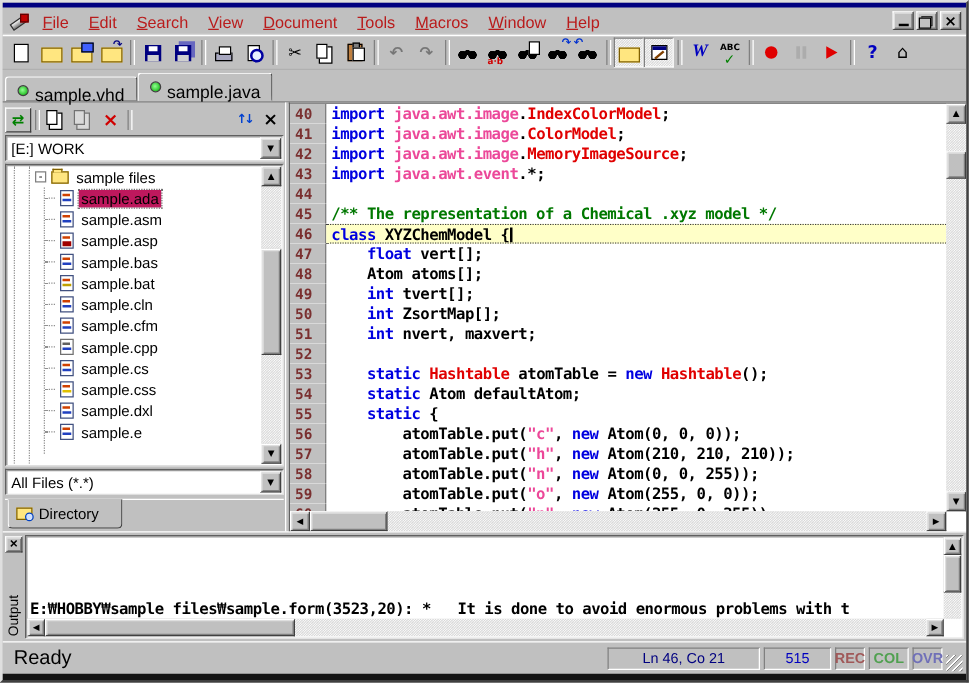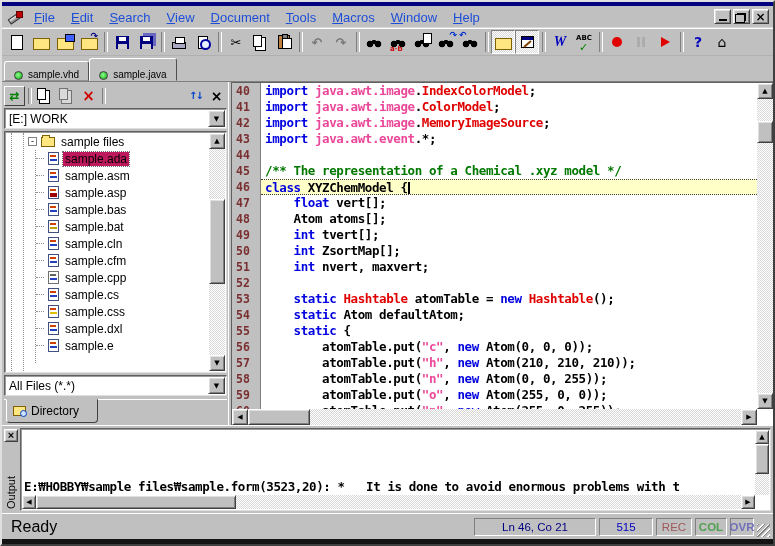--- a/index.html
+++ b/index.html
@@ -10,21 +10,21 @@
   .br{background:#c0c0c0;border:1px solid;border-color:#ffffff #404040 #404040 #ffffff;box-shadow:inset 1px 1px 0 #dfdfdf,inset -1px -1px 0 #808080}
   .field{background:#fff;border:1px solid;border-color:#606060 #dfdfdf #dfdfdf #606060;box-shadow:inset 1px 1px 0 #9a9a9a}
   .checker{background-color:#d8d8d8;background-image:linear-gradient(45deg,#fff 25%,transparent 25%,transparent 75%,#fff 75%),linear-gradient(45deg,#fff 25%,transparent 25%,transparent 75%,#fff 75%);background-size:2px 2px;background-position:0 0,1px 1px}
   
   .titleline{height:4px;background:#000080;flex:0 0 auto}
   .menubar{height:22px;display:flex;align-items:center;padding:0 2px;flex:0 0 auto;border-bottom:1px solid #d8d8d8}
   .docicon{width:18px;height:16px;position:relative;margin:0 2px}
   .docicon::before{content:"";position:absolute;left:2px;top:6px;width:13px;height:4px;background:linear-gradient(#f4f4f4,#7a7a7a);border:1px solid #303030;transform:rotate(-35deg)}
   .docicon::after{content:"";position:absolute;right:1px;top:2px;width:5px;height:5px;background:#c00000;border:1px solid #600000}
   .menus{display:flex}
-  .menu-item{display:inline-block;padding:3px 8px 2px;font-size:13px;color:#1d4ed8}
+  .menu-item{display:inline-block;padding:3px 8px 2px;font-size:13px;color:#b91c1c}
   .menu-item::first-letter{text-decoration:underline}
   .winbtns{margin-left:auto;display:flex;gap:2px;padding-right:2px}
   .winbtn{width:17px;height:15px;display:flex;align-items:center;justify-content:center;padding:0;position:relative;cursor:default}
   .glyph-min{width:8px;height:2px;background:#000;margin-top:7px;display:block}
   .glyph-restore{width:9px;height:8px;border:1px solid #000;position:relative;background:#c0c0c0;display:block}
   .glyph-restore::before{content:"";position:absolute;left:-3px;bottom:-3px;width:8px;height:7px;border:1px solid #000;background:#c0c0c0}
   .glyph-x{font-weight:bold;font-size:12px;line-height:10px;font-family:"DejaVu Sans",sans-serif}
   
   .toolbar{height:28px;display:flex;align-items:center;padding:0 3px;flex:0 0 auto;border-top:1px solid #fff;border-bottom:1px solid #b0b0b0}
   .tbtn{width:24px;height:24px;background:transparent;border:1px solid transparent;display:flex;align-items:center;justify-content:center;padding:0;position:relative}
@@ -68,21 +68,21 @@
   .ic-pause::before{content:"";width:3px;height:10px;background:#909090;box-shadow:5px 0 0 #909090;margin-right:5px}
   .ic-play::before{content:"";border-left:9px solid #e00000;border-top:5px solid transparent;border-bottom:5px solid transparent}
   .ic-helpic::before{content:"?";font-size:14px;font-weight:bold;color:#0000c0}
   .ic-home::before{content:"⌂";font-size:14px;color:#000}
   .ic-sync::before{content:"⇄";font-size:12px;font-weight:bold;color:#008000}
   .ic-delx::before{content:"×";font-size:15px;font-weight:bold;color:#d00000}
   .ic-refresh::before{content:"↑↓";font-size:10px;font-weight:bold;letter-spacing:-2px;color:#0040d0}
   .ic-closex::before{content:"×";font-size:14px;font-weight:bold;color:#000}
   
   .tabbar{height:25px;display:flex;align-items:flex-end;padding:2px 0 0 2px;flex:0 0 auto}
-  .dtab{height:20px;display:flex;align-items:flex-end;gap:5px;padding:0 9px;background:#c0c0c0;border:1px solid;border-color:#fff #505050 #909090 #fff;border-radius:3px 3px 0 0;font-size:10px;position:relative}
+  .dtab{height:20px;display:flex;align-items:flex-start;gap:5px;padding:6px 9px;background:#c0c0c0;border:1px solid;border-color:#fff #505050 #909090 #fff;border-radius:3px 3px 0 0;font-size:14px;position:relative}
   .dtab.active{height:23px;border-bottom-color:#c0c0c0;z-index:2}
   .tabdot{width:9px;height:9px;border-radius:50%;background:radial-gradient(circle at 3px 3px,#90ff90,#00a800);border:1px solid #404040}
   
   .main{flex:1 1 auto;display:flex;min-height:0;border-top:1px solid #808080}
   .sidebar{width:226px;flex:0 0 auto;display:flex;flex-direction:column;padding:2px 1px 0 2px;min-height:0}
   .sbtb{height:23px;display:flex;align-items:center;gap:1px;flex:0 0 auto}
   .sbtn{width:21px;height:20px;background:transparent;border:1px solid transparent;display:flex;align-items:center;justify-content:center;padding:0}
   .sbtn.raised{border-color:#fff #404040 #404040 #fff;background:#c0c0c0}
   .sbtn.disabled .tbico{filter:grayscale(1);opacity:.4}
   .sbtn.sep{width:7px;border:none}
@@ -150,21 +150,21 @@
   .ovscroll{position:absolute;top:1px;right:1px;bottom:15px;width:14px;display:flex;flex-direction:column}
   .ovscroll .sbtnsq{width:14px;height:14px}
   .ohscroll{position:absolute;left:1px;right:15px;bottom:1px;height:14px;display:flex}
   .ohscroll .sbtnsq{width:14px;height:14px}
   
   .statusbar{height:26px;flex:0 0 auto;display:flex;align-items:center;gap:3px;padding:2px 3px;border-top:1px solid #fff}
   .sready{flex:1;font-size:16px;padding:3px 6px;color:#000}
   .spanel{height:18px;display:flex;align-items:center;justify-content:center;font-size:11.5px;border:1px solid;border-color:#808080 #fff #fff #808080;padding:0 4px}
   .sp-pos{width:122px;color:#000080}
   .sp-val{width:54px;color:#0000c0}
-  .sp-rec{width:36px;color:#a05858;font-weight:normal}
+  .sp-rec{width:24px;color:#a05858;font-weight:bold}
   .sp-col{width:32px;color:#50a050;font-weight:bold}
   .sp-ovr{width:24px;color:#7070b8;font-weight:bold}
   .grip{width:13px;height:13px;align-self:flex-end;background:repeating-linear-gradient(135deg,#fff 0 1px,#808080 1px 2px,#c0c0c0 2px 4px)}
   .bottomedge{height:5px;background:#141414;flex:0 0 auto}
 </style>
 </head>
 <body>
 
 <div class="window">
   <div class="titleline"></div>

